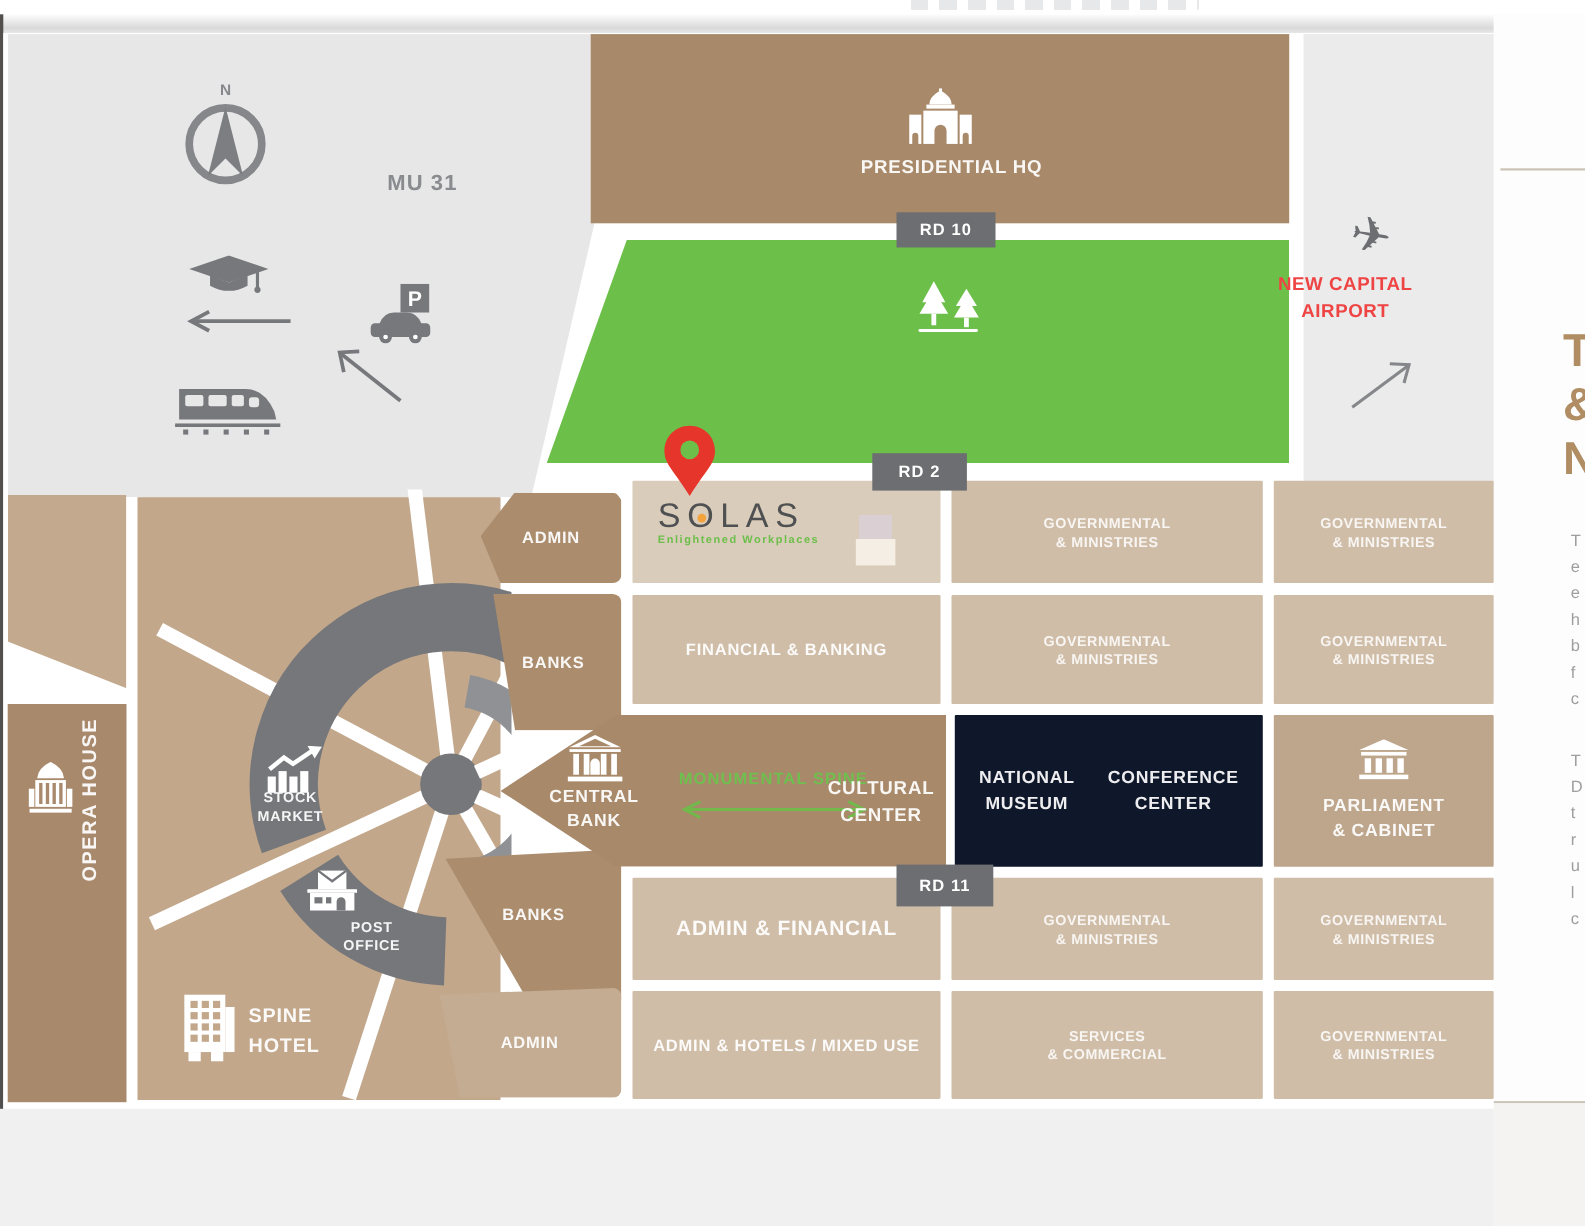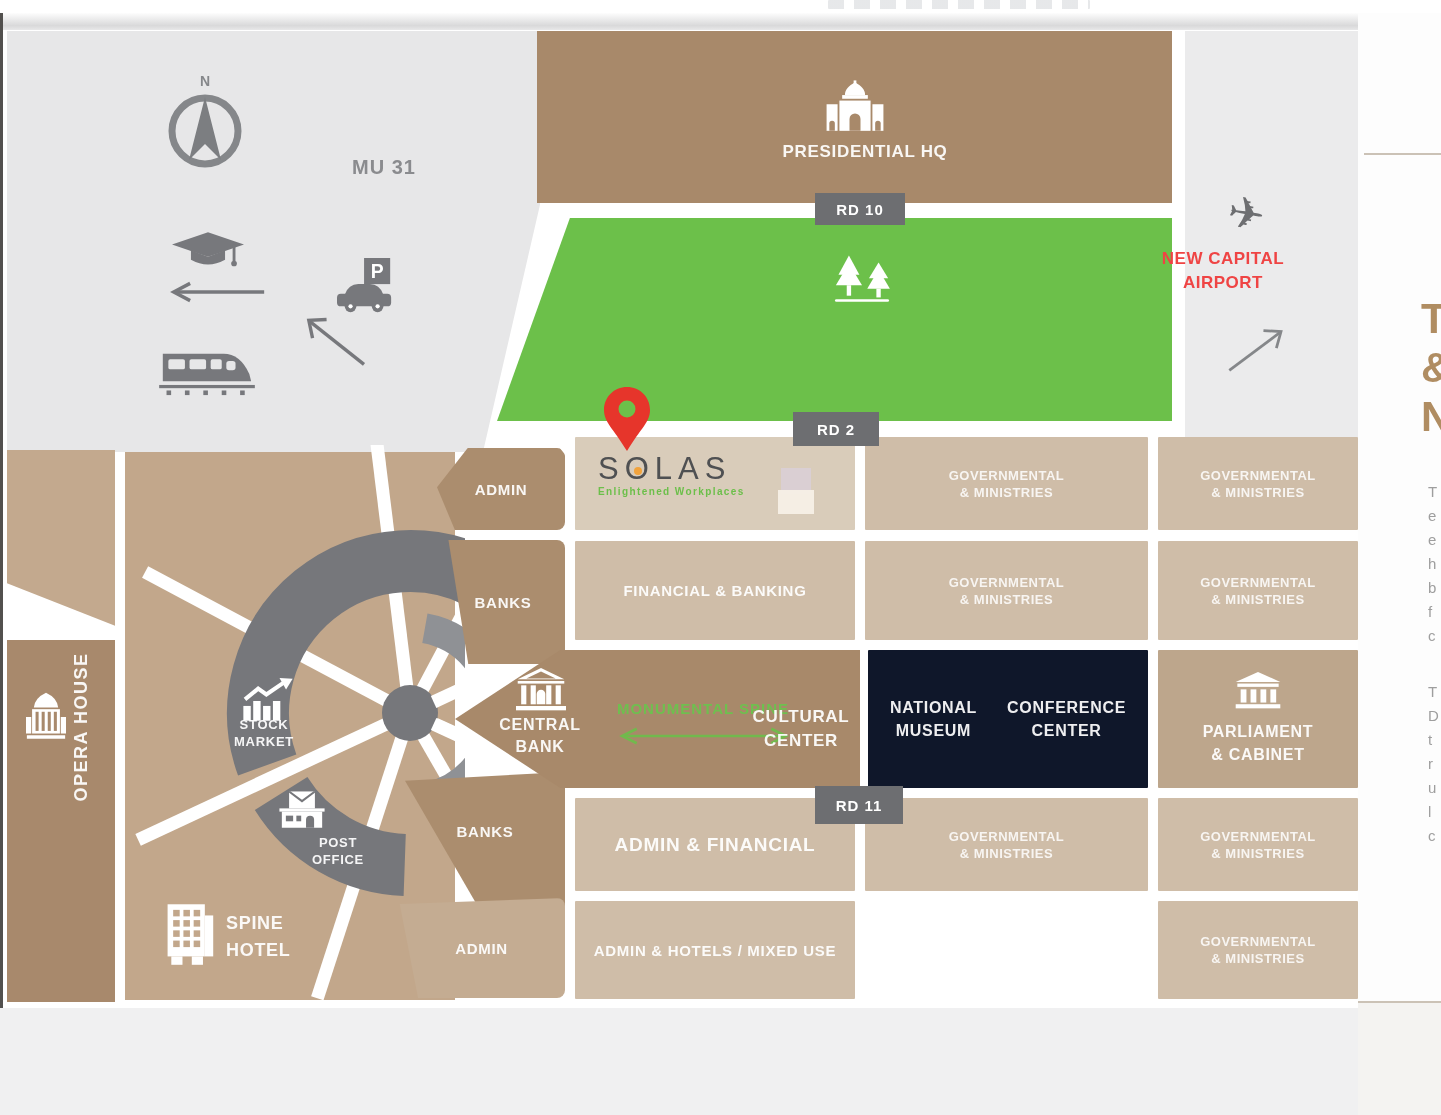--- a/index.html
+++ b/index.html
@@ -412,20 +412,24 @@
     <span>&amp; MINISTRIES</span>
     </div>
   <div class="blk gov" style="left:1158px;top:798px;width:200px;height:93px;background:#cfbda8;">
     <span>GOVERNMENTAL</span>
     <span>&amp; MINISTRIES</span>
     </div>
 
   <div class="blk wlbl" style="left:575px;top:901px;width:280px;height:98px;background:#cfbda8;font-size:15px;">
     <span>ADMIN &amp; HOTELS / MIXED USE</span>
     </div>
+  <div class="blk gov" style="left:865px;top:901px;width:283px;height:98px;background:#cfbda8;">
+    <span>SERVICES</span>
+    <span>&amp; COMMERCIAL</span>
+    </div>
   <div class="blk gov" style="left:1158px;top:901px;width:200px;height:98px;background:#cfbda8;">
     <span>GOVERNMENTAL</span>
     <span>&amp; MINISTRIES</span>
     </div>
 
   <div class="abs" style="left:1358px;top:13px;width:83px;height:990px;background:#fdfdfd;"></div>
   <div class="abs" style="left:1364px;top:153px;width:77px;height:2px;background:#cbc2b6;"></div>
   <div class="abs frag-head" style="left:1421px;top:294px;width:40px;">
     <span>T</span>
     <span>&amp;</span>

